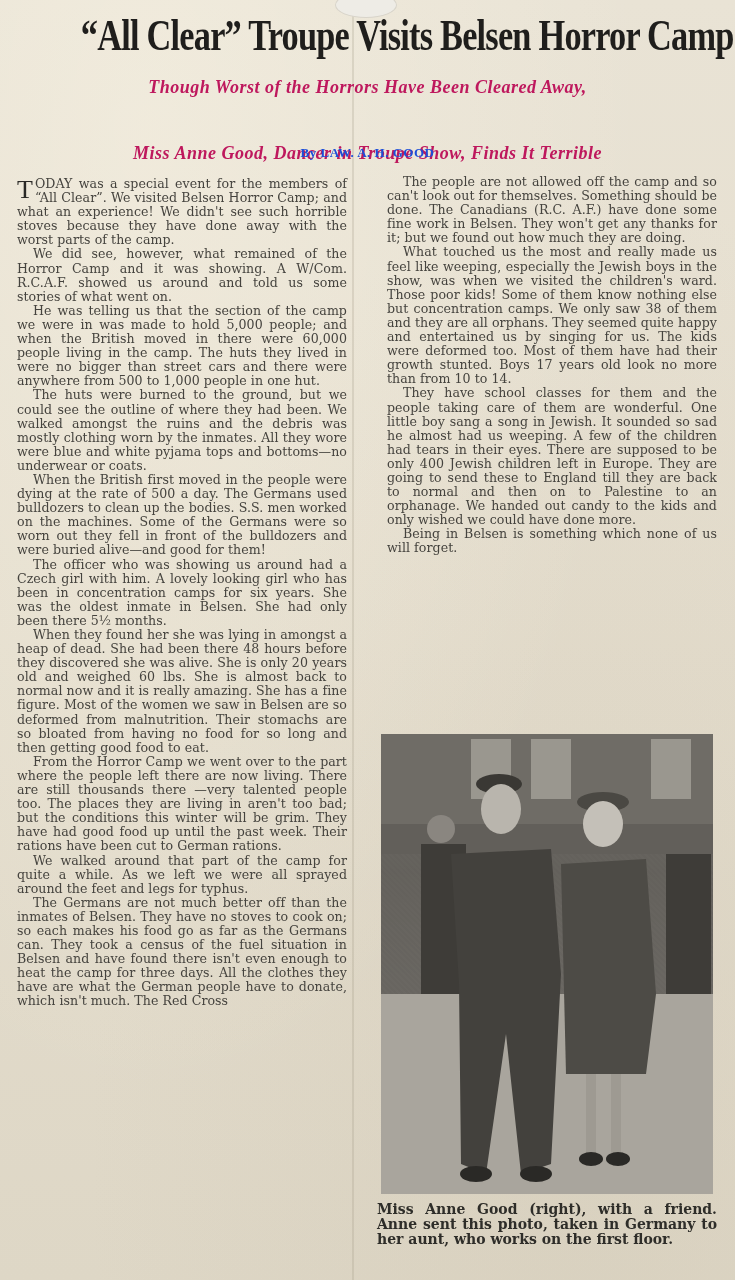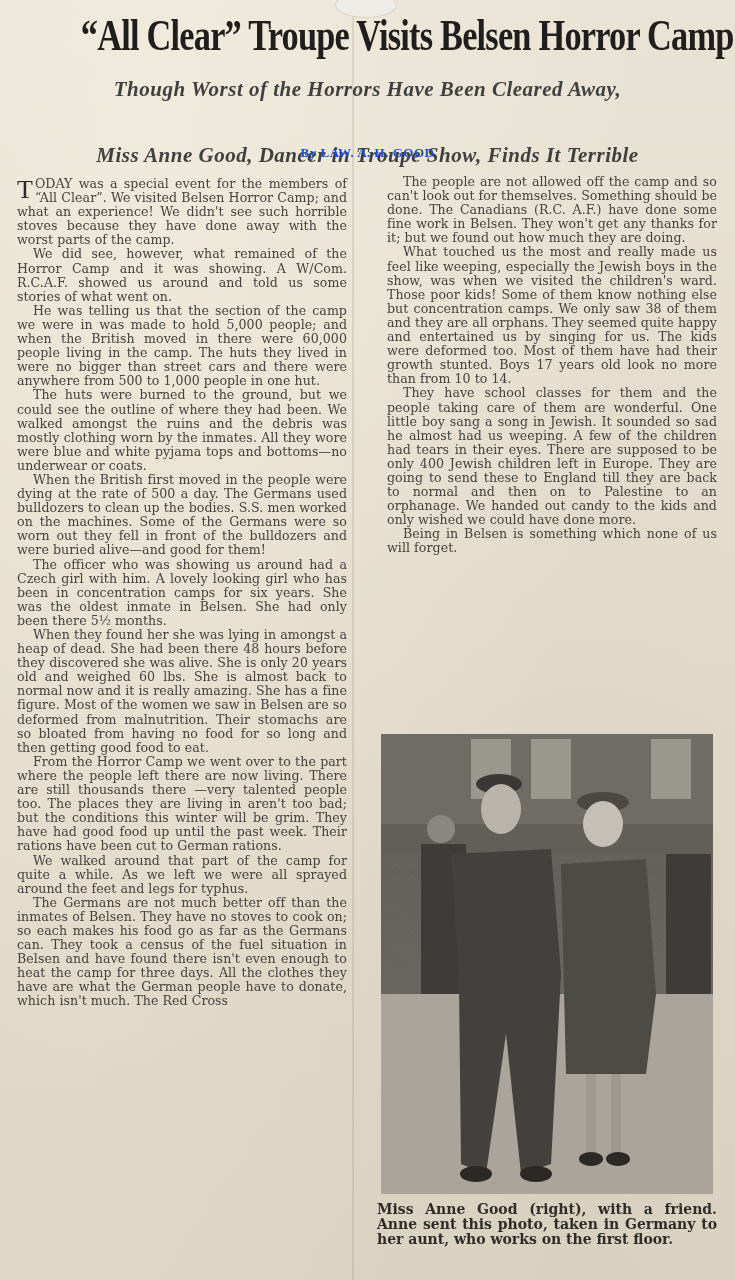--- a/index.html
+++ b/index.html
@@ -36,21 +36,21 @@
       color: #1f1e1c;
       letter-spacing: -1px;
       transform: scaleX(0.78);
       transform-origin: center;
       white-space: nowrap;
     }
     .subhead {
       position: absolute; left: 0; width: 735px; text-align: center;
       font-family: "Liberation Serif", serif;
       font-style: italic; font-weight: bold;
-      font-size: 21px; color: #404040;
+      font-size: 18px; color: #be185d;
       white-space: nowrap;
       letter-spacing: 0.5px;
     }
     .sub1 { top: 77px; }
     .sub2 { top: 107px; margin-top: 36px; }
     .byline {
       position: absolute; left: 0; top: 145px; width: 735px; text-align: center;
       font-family: "Liberation Serif", serif; font-weight: bold;
       font-size: 13px; color: #1d4ed8; letter-spacing: 0.5px;
     }

